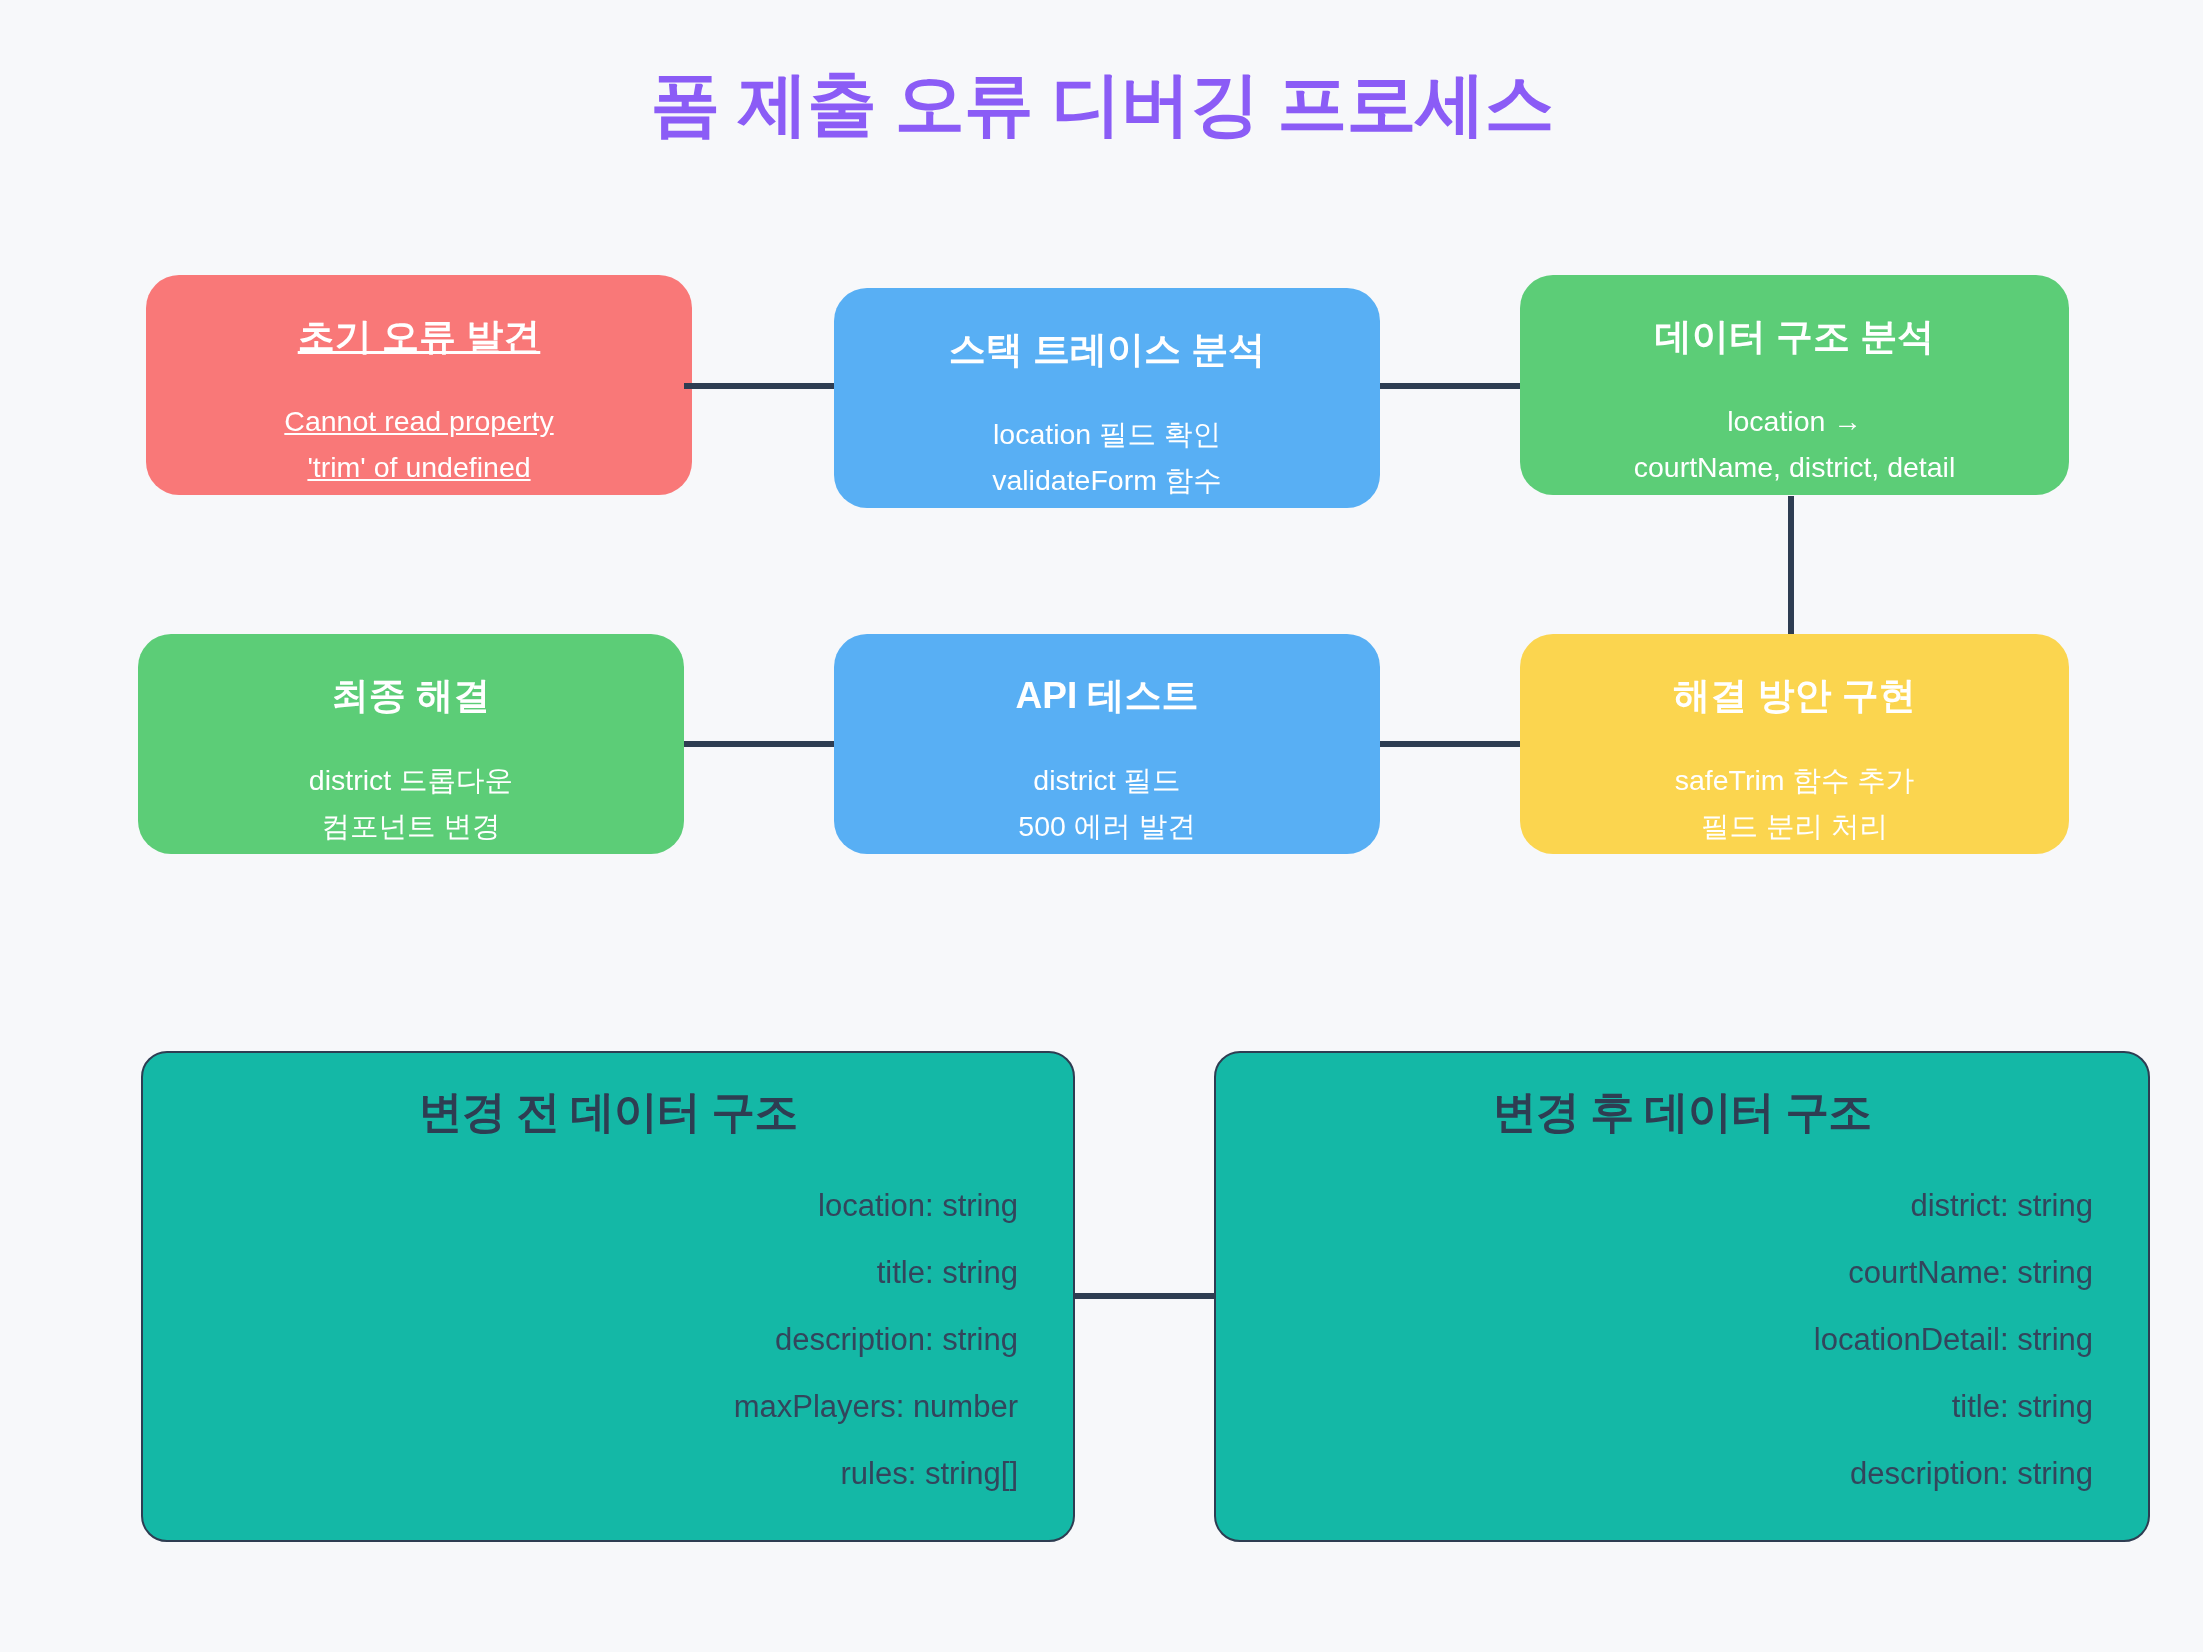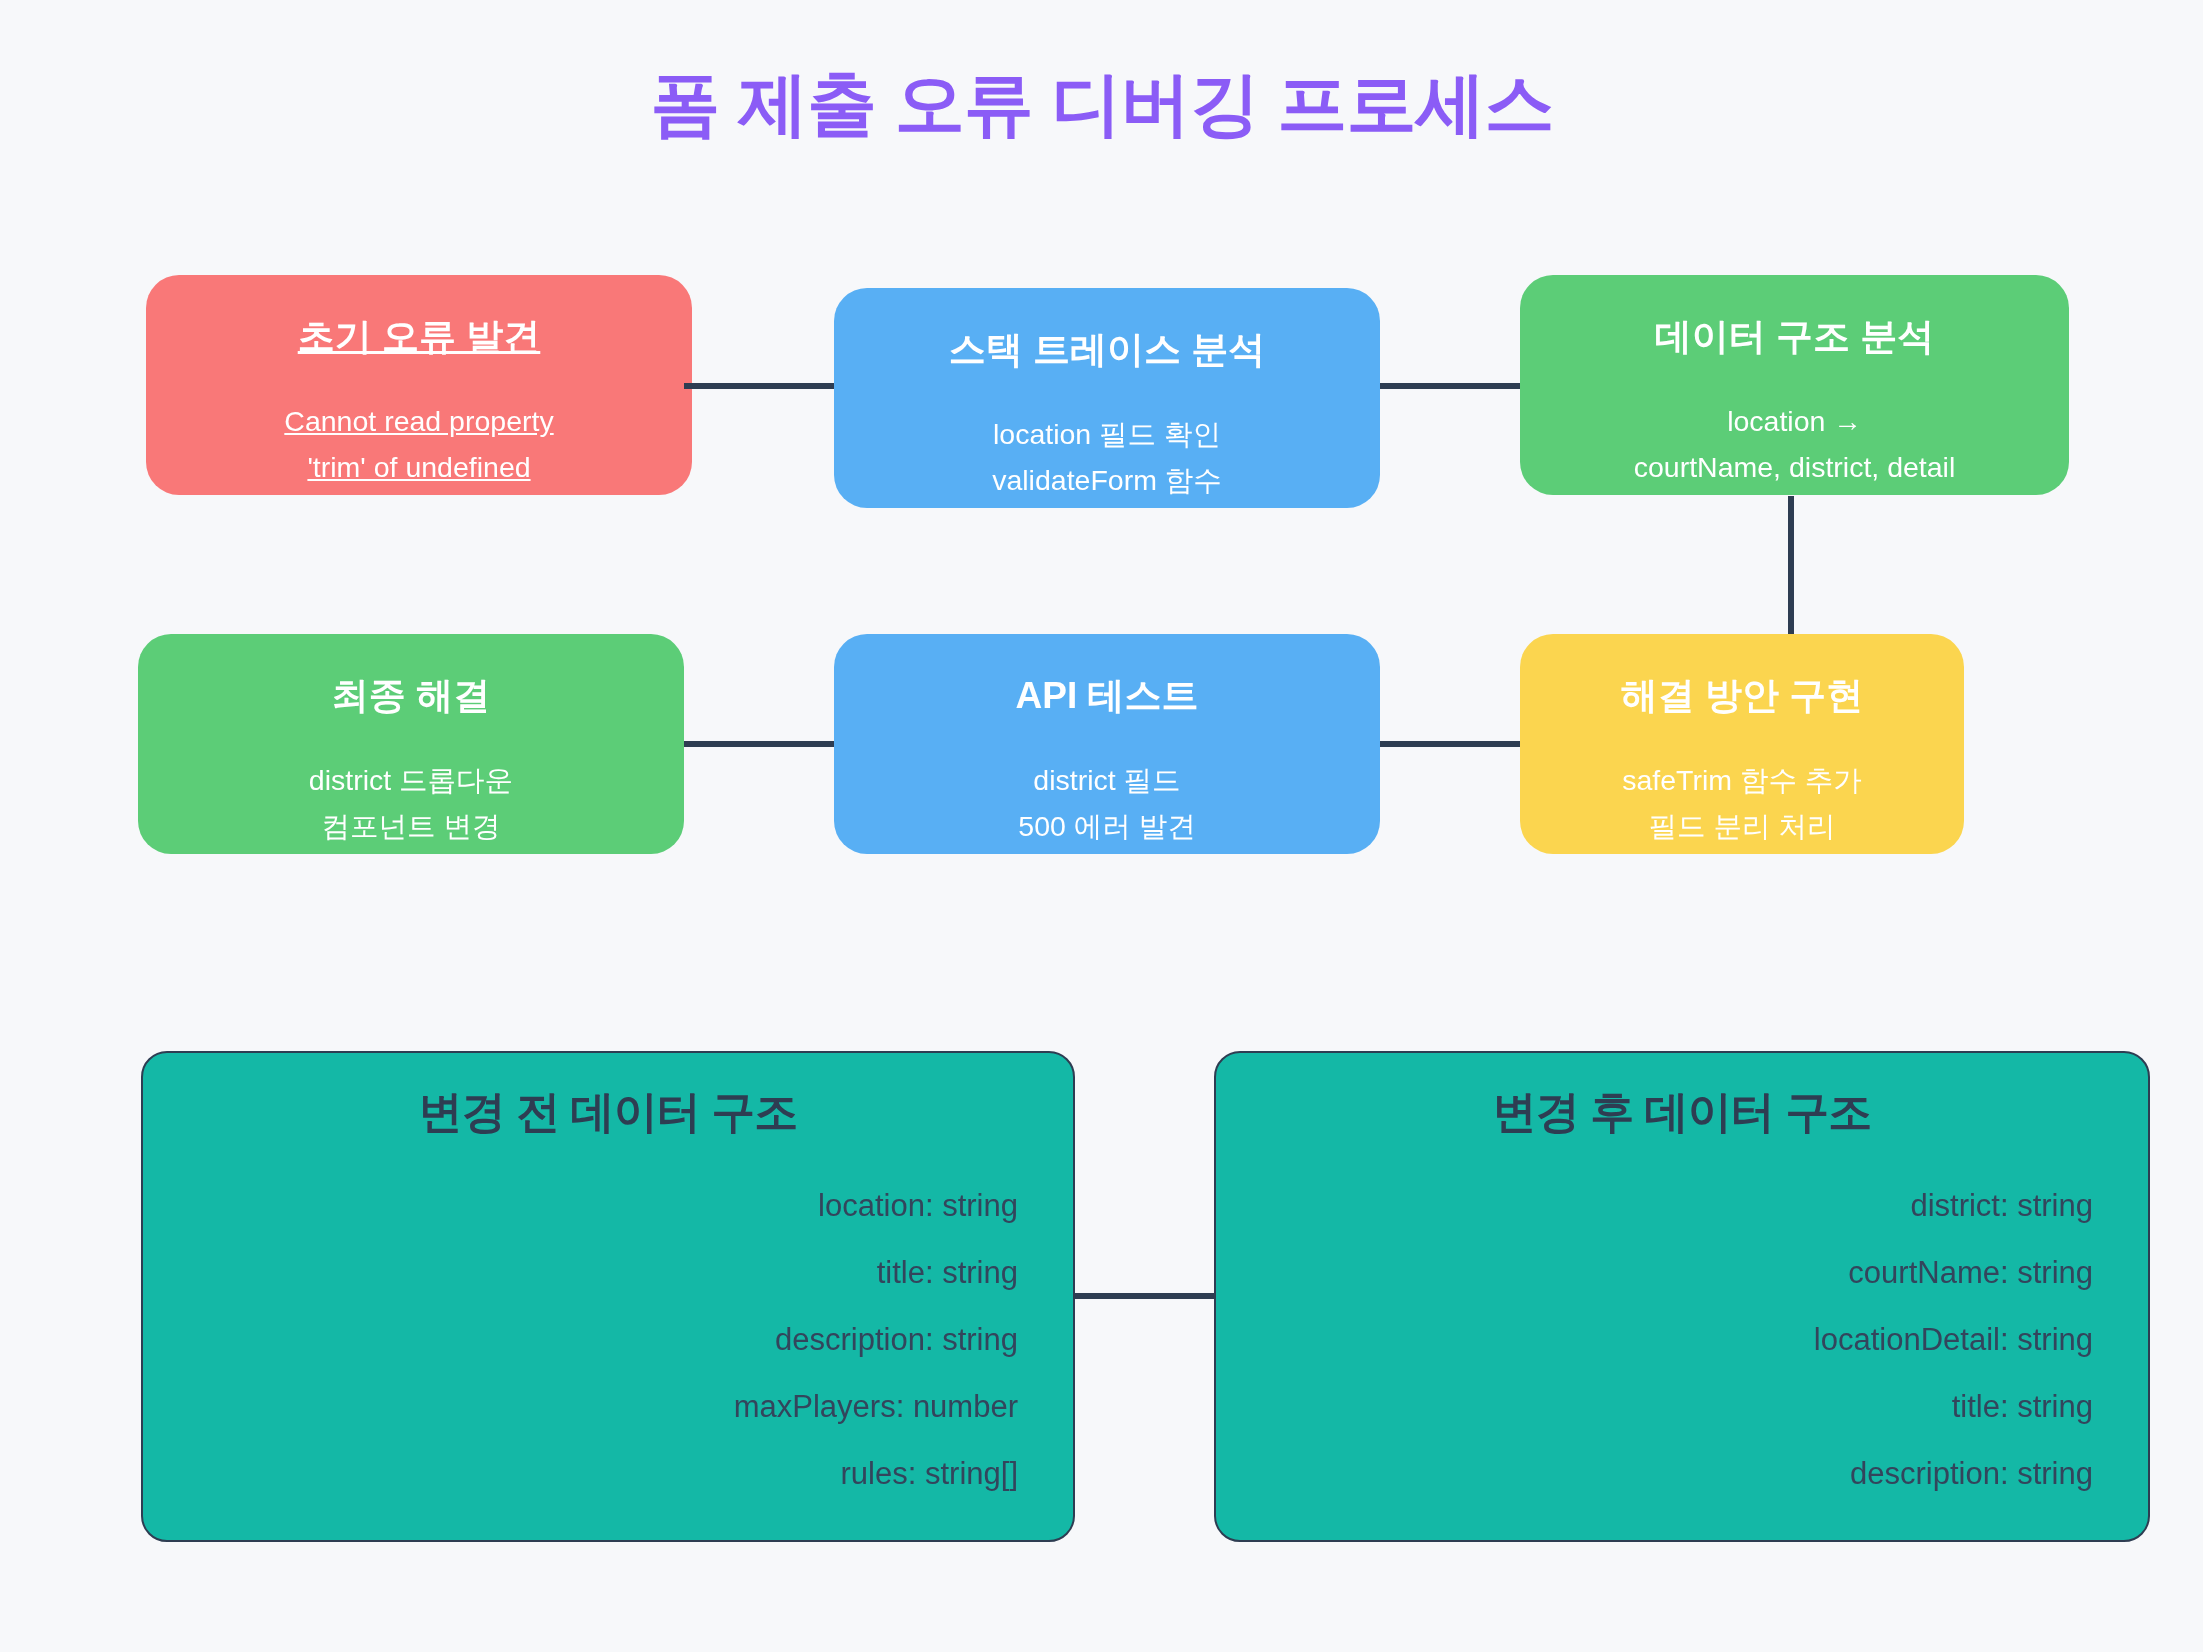--- a/index.html
+++ b/index.html
@@ -19,21 +19,21 @@
   .flow-box .fb-body{margin-top:39px;font-size:28.5px;line-height:46px;font-weight:normal;}
   .red{background:#F97878;}
   .blue{background:#58AFF4;}
   .green{background:#5CCD77;}
   .yellow{background:#FBD54F;}
   .fb1{left:146px;top:275px;text-decoration:underline;}
   .fb2{left:834px;top:275px;margin-top:13px;}
   .fb3{left:1520px;top:275px;width:549px;}
   .fb4{left:138px;top:634px;}
   .fb5{left:834px;top:634px;}
-  .fb6{left:1520px;top:634px;width:444px;}
+  .fb6{left:1520px;top:634px;width:549px;}
   .connector{position:absolute;background:#2E3D52;}
   .c1{left:684px;top:383px;width:150px;height:6.4px;}
   .c2{left:1380px;top:383px;width:140px;height:6.4px;}
   .cv{left:1788px;top:496px;width:6.4px;height:138px;}
   .c3{left:684px;top:741px;width:150px;height:6.4px;}
   .c4{left:1380px;top:741px;width:140px;height:6.4px;}
   .cb{left:1074px;top:1293px;width:140px;height:5.5px;}
   .schema-box{
     position:absolute;top:1051px;height:491px;box-sizing:border-box;
     border:2.8px solid #2E3D52;border-radius:26px;background:#14b8a6;

